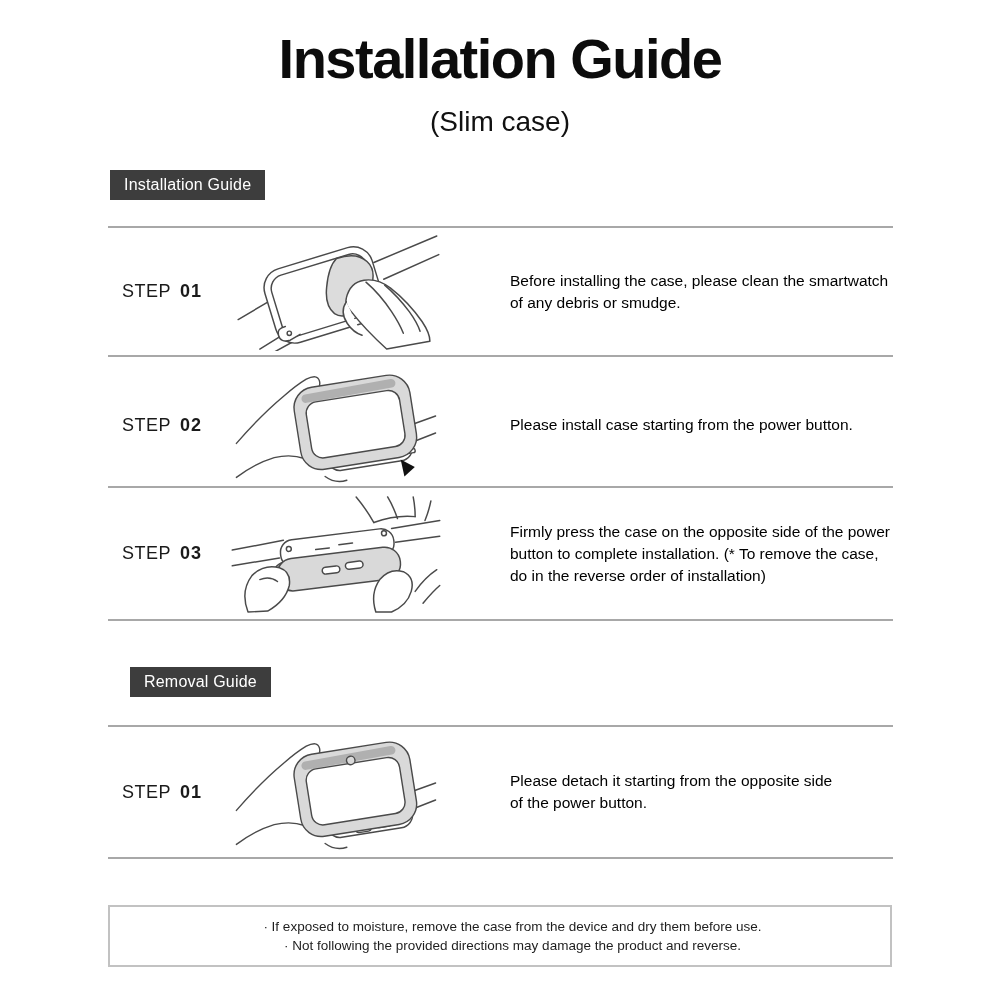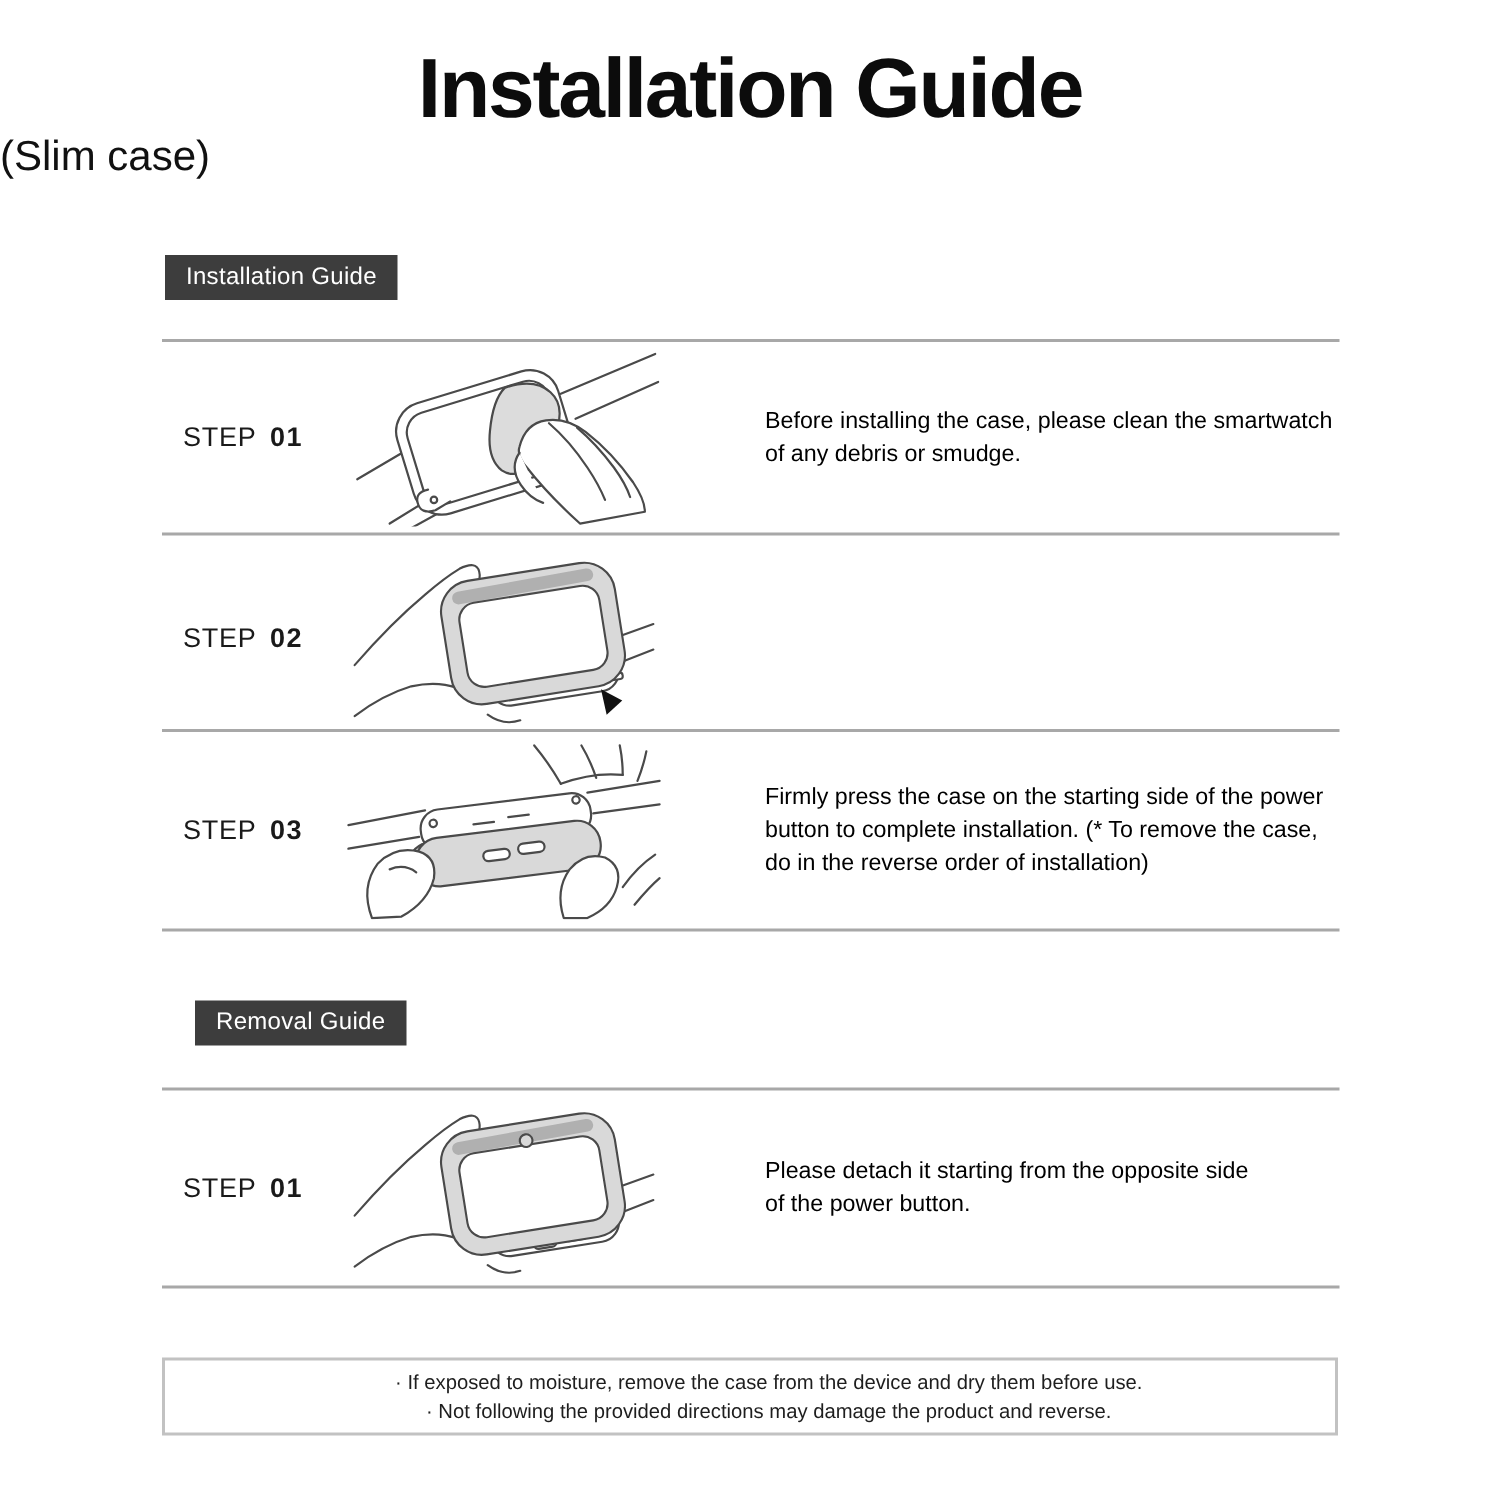--- a/index.html
+++ b/index.html
@@ -2,41 +2,41 @@
 <html><head>
 <meta charset="utf-8">
 <style>
   * { margin:0; padding:0; box-sizing:border-box; }
   html,body { background:#ffffff; }
   body { font-family:"Liberation Sans", sans-serif; color:#222; }
   .page { position:relative; width:1000px; height:1000px; background:#fff; overflow:hidden;text-decoration:underline; }
 
   .title { position:absolute; top:26px; left:0; width:100%; text-align:center;
            font-size:56px; font-weight:bold; letter-spacing:-1.5px; color:#0c0c0c; }
-  .subtitle { position:absolute; top:88px; left:0; width:100%; text-align:left;
+  .subtitle { position:absolute; top:106px; left:0; width:100%; text-align:center;
               font-size:28px; color:#111; }
 
   .badge { position:absolute; left:110px; background:#3d3d3d; color:#ffffff;
            font-size:16px; padding:6px 14px; letter-spacing:0.2px; }
   .badge.install { top:170px; }
   .badge.removal { top:667px;margin-left:20px; }
 
   .rule { position:absolute; left:108px; width:785px; height:0;
           border-top:2px solid #a8a8a8; }
 
   .step-row { position:absolute; left:108px; width:790px; display:flex; align-items:center; }
   .step-label { width:122px; padding-left:14px; font-size:18px; color:#1a1a1a;
                 letter-spacing:0.5px; white-space:nowrap; }
   .step-label .num { font-weight:bold; margin-left:9px; letter-spacing:1px; }
   .illu { width:212px; height:118px; flex:0 0 212px; }
   .illu svg { width:100%; height:100%; display:block; }
   .desc { margin-left:68px; font-size:15.5px; line-height:22px; color:#000000;
           white-space:pre-line; max-width:405px; }
 
-  .note-box { position:absolute; left:108px; top:905px; width:784px; height:52px;
+  .note-box { position:absolute; left:108px; top:905px; width:784px; height:62px;
               border:2px solid #c2c2c2; display:flex; flex-direction:column;
               justify-content:center; text-align:center;padding-left:25px; }
   .note-box .note { font-size:13.5px; line-height:19px; color:#1e1e1e; }
 </style>
 </head>
 <body>
 
 <div class="page">
 
   <div class="title">Installation Guide</div>
@@ -99,20 +99,21 @@
           <g transform="rotate(-9 126 60)">
             <rect x="66" y="16" width="124" height="88" rx="22" fill="#d9d9d9"></rect>
             <path d="M80,27 l92,-2" stroke="#b0b0b0" stroke-width="9"></path>
             <rect x="78" y="32" width="100" height="60" rx="12" fill="#fff"></rect>
           </g>
           <path d="M96,117 q11,8 23,4"></path>
           <path d="M176,99 L191,107 L180,117 Z" fill="#111" stroke="none"></path>
         </g>
       </svg>
     </div>
+    <div class="desc">Please install case starting from the power button.</div>
   </div>
 
   <div class="rule" style="top:486px"></div>
 
   <div class="step-row" style="top:488px;height:131px">
     <div class="step-label">
       <span>STEP</span><span class="num">03</span>
     </div>
     <div class="illu">
       <svg viewBox="0 0 215 120" aria-label="thumbs-pressing-case-side-view">
@@ -137,21 +138,21 @@
             <rect x="116" y="70" width="18" height="7" rx="3.5" fill="#fff"></rect>
           </g>
           <path d="M18,119 Q10,98 22,82 Q34,70 50,74 Q62,78 60,92 Q56,108 38,118 Z" fill="#fff"></path>
           <path d="M30,86 q10,-4 18,2"></path>
           <path d="M148,119 Q142,100 152,86 Q162,74 176,78 Q188,84 184,98 Q180,112 164,119 Z" fill="#fff"></path>
           <path d="M188,98 Q198,84 210,76"></path>
             <path d="M196,110 Q206,98 213,92"></path>
         </g>
       </svg>
     </div>
-    <div class="desc">Firmly press the case on the starting side of the power
+    <div class="desc">Firmly press the case on the opposite side of the power
 button to complete installation. (* To remove the case,
 do in the reverse order of installation)</div>
   </div>
 
   <div class="rule" style="top:619px"></div>
 
   <div class="badge removal">Removal Guide</div>
 
   <div class="rule" style="top:725px"></div>
 

